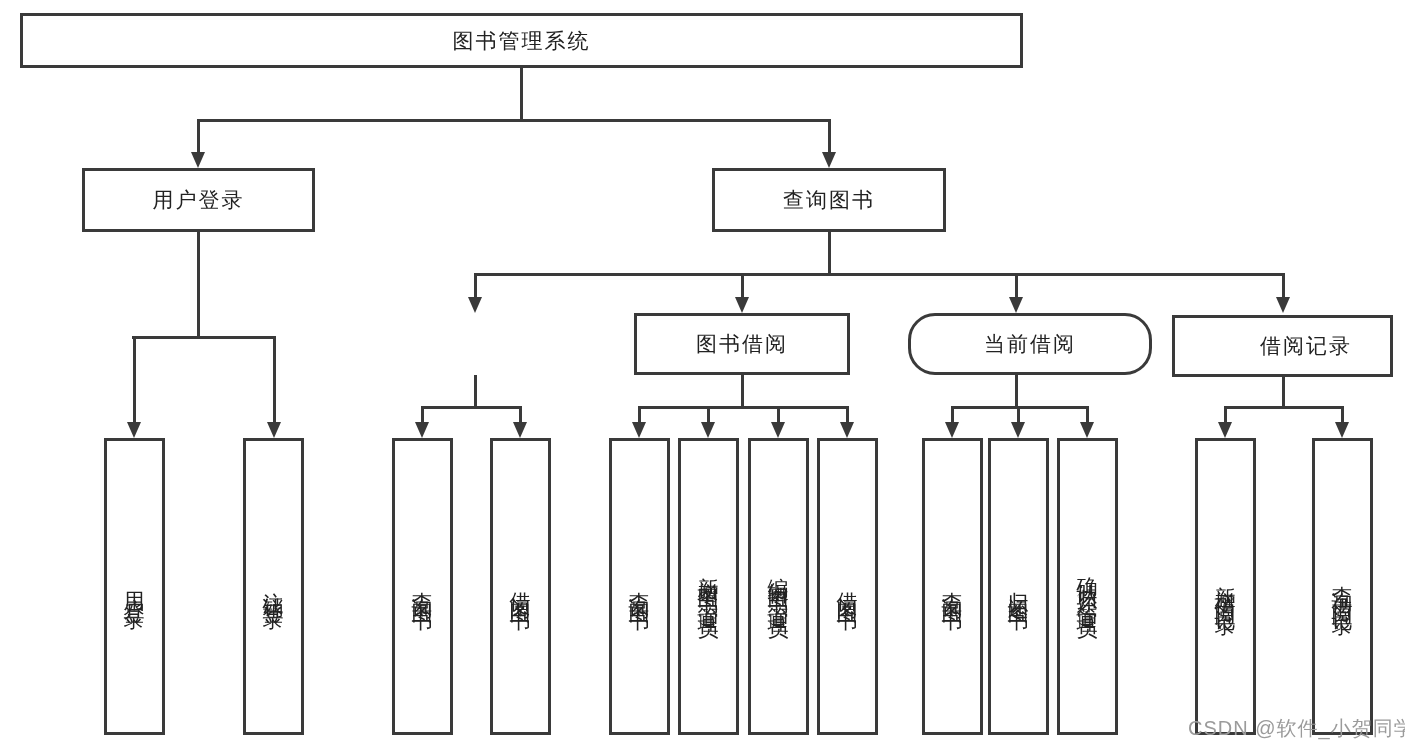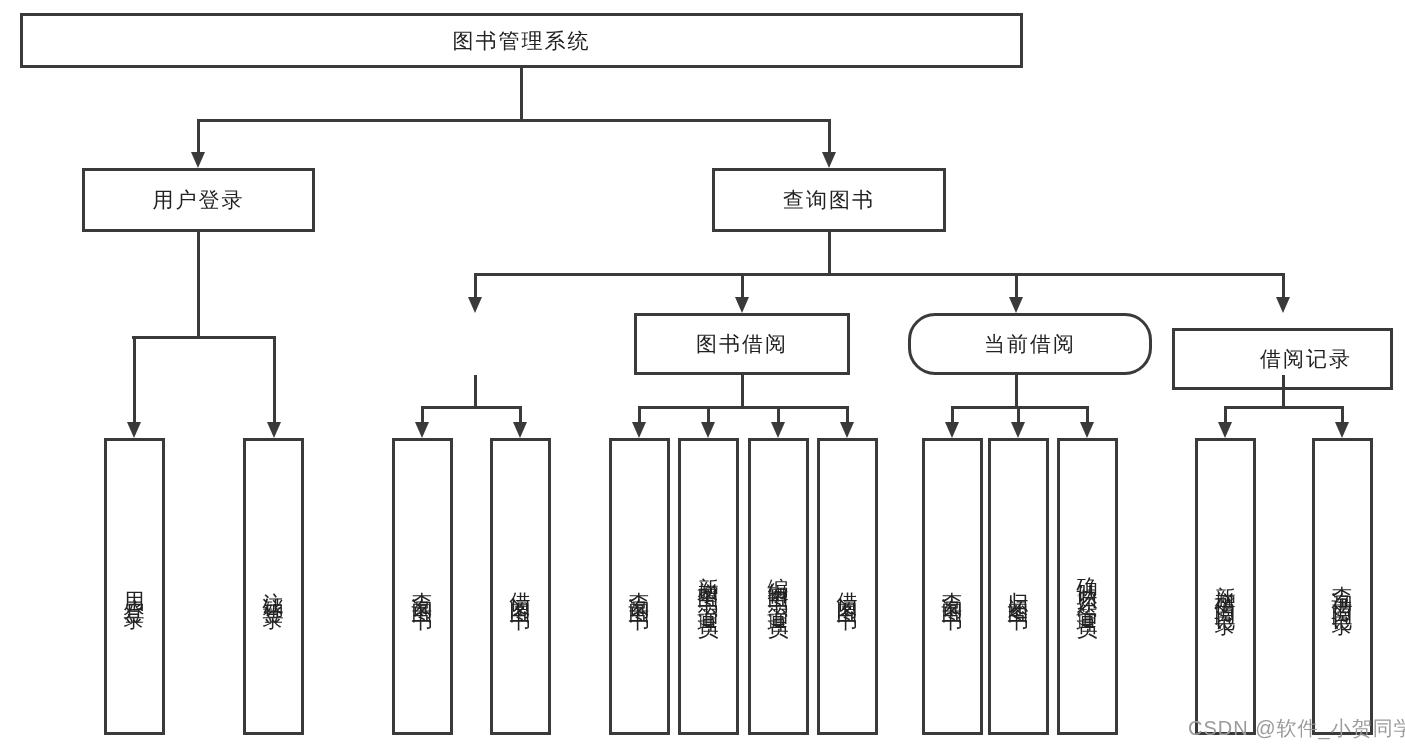--- a/index.html
+++ b/index.html
@@ -78,21 +78,21 @@
   <div class="hbox" style="left:712px; top:168px; width:234px; height:64px;">
     <span>查询图书</span>
   </div>
 
   <div class="hbox" style="left:634px; top:313px; width:216px; height:62px;">
     <span>图书借阅</span>
   </div>
   <div class="hbox" style="left:908px; top:313px; width:244px; height:62px;border-radius:27px;">
     <span>当前借阅</span>
   </div>
-  <div class="hbox" style="left:1172px; top:328px; width:221px; height:62px;padding-left:47px;">
+  <div class="hbox" style="left:1172px; top:315px; width:221px; height:62px;padding-left:47px;">
     <span>借阅记录</span>
   </div>
 
   <div class="leaf" style="left:104px;">
     <span>用户登录</span>
   </div>
   <div class="leaf" style="left:243px;">
     <span>注销登录</span>
   </div>
   <div class="leaf" style="left:392px;">

